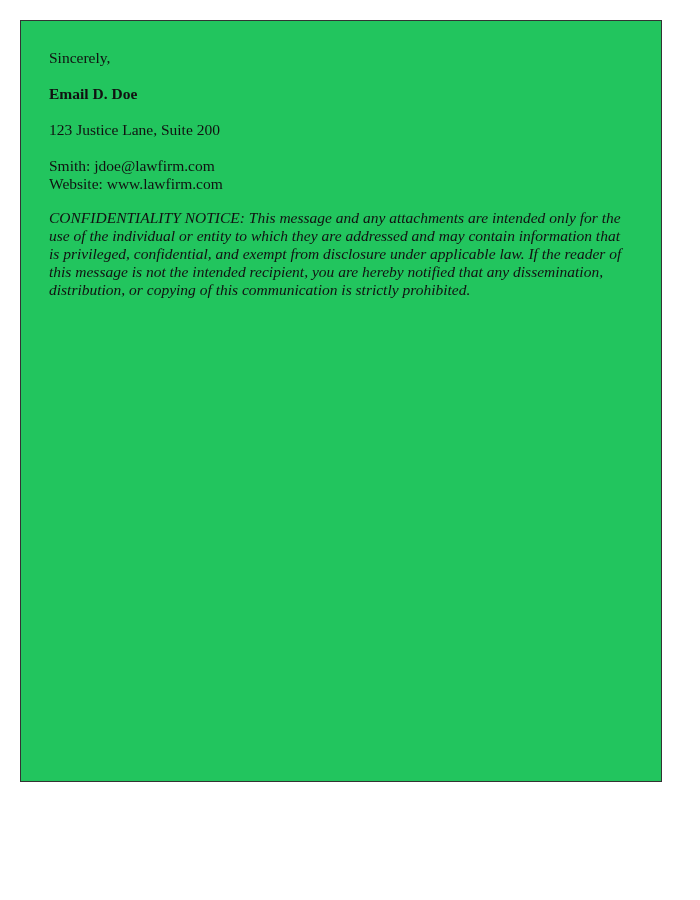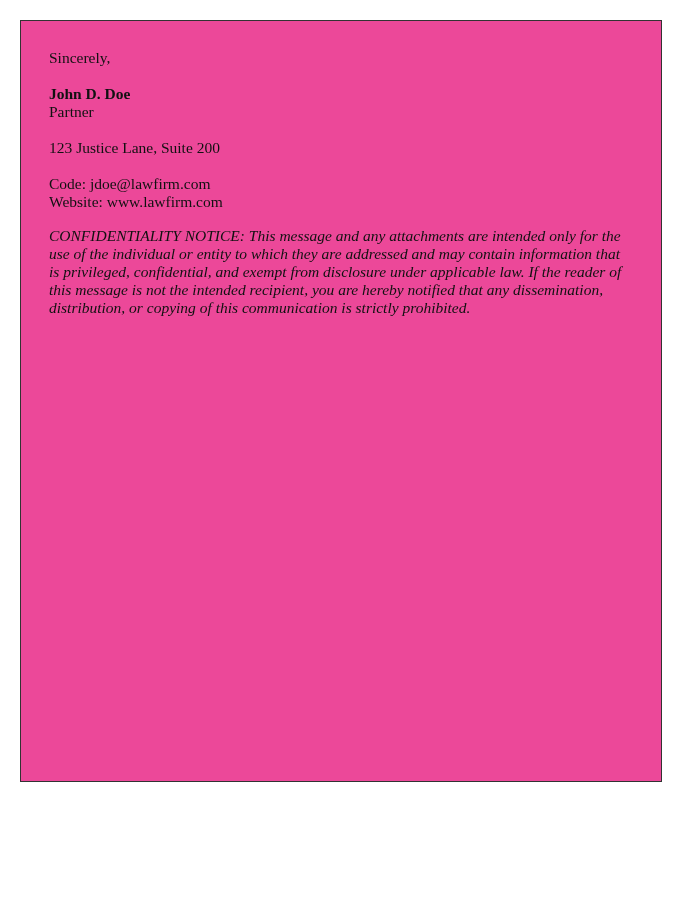--- a/index.html
+++ b/index.html
@@ -18,21 +18,21 @@
       position: relative;
     }
     .page {
       position: absolute;
       left: 20px;
       top: 20px;
       width: 640px;
       height: 760px;
       border: 1px solid #333333;
       box-sizing: content-box;
-      background: #ec4899;
+      background: #22c55e;
     }
     .content {
       position: absolute;
       left: 28px;
       top: 28px;
       right: 28px;
     }
     .line {
       display: block;
       white-space: nowrap;
@@ -46,22 +46,21 @@
       line-height: 18px;
     }
   </style>
 </head>
 <body>
 
 <div class="page">
   <div class="content">
     <span class="line">Sincerely,</span>
     <div class="gap"></div>
-    <span class="line bold">John D. Doe</span>
-    <span class="line">Partner</span>
+    <span class="line bold">Email D. Doe</span>
     <div class="gap"></div>
     <span class="line">123 Justice Lane, Suite 200</span>
     <div class="gap"></div>
-    <span class="line">Code: jdoe@lawfirm.com</span>
+    <span class="line">Smith: jdoe@lawfirm.com</span>
     <span class="line">Website: www.lawfirm.com</span>
     <p class="notice">CONFIDENTIALITY NOTICE: This message and any attachments are intended only for the use of the individual or entity to which they are addressed and may contain information that is privileged, confidential, and exempt from disclosure under applicable law. If the reader of this message is not the intended recipient, you are hereby notified that any dissemination, distribution, or copying of this communication is strictly prohibited.</p>
   </div>
 </div>
 
 </body></html>

